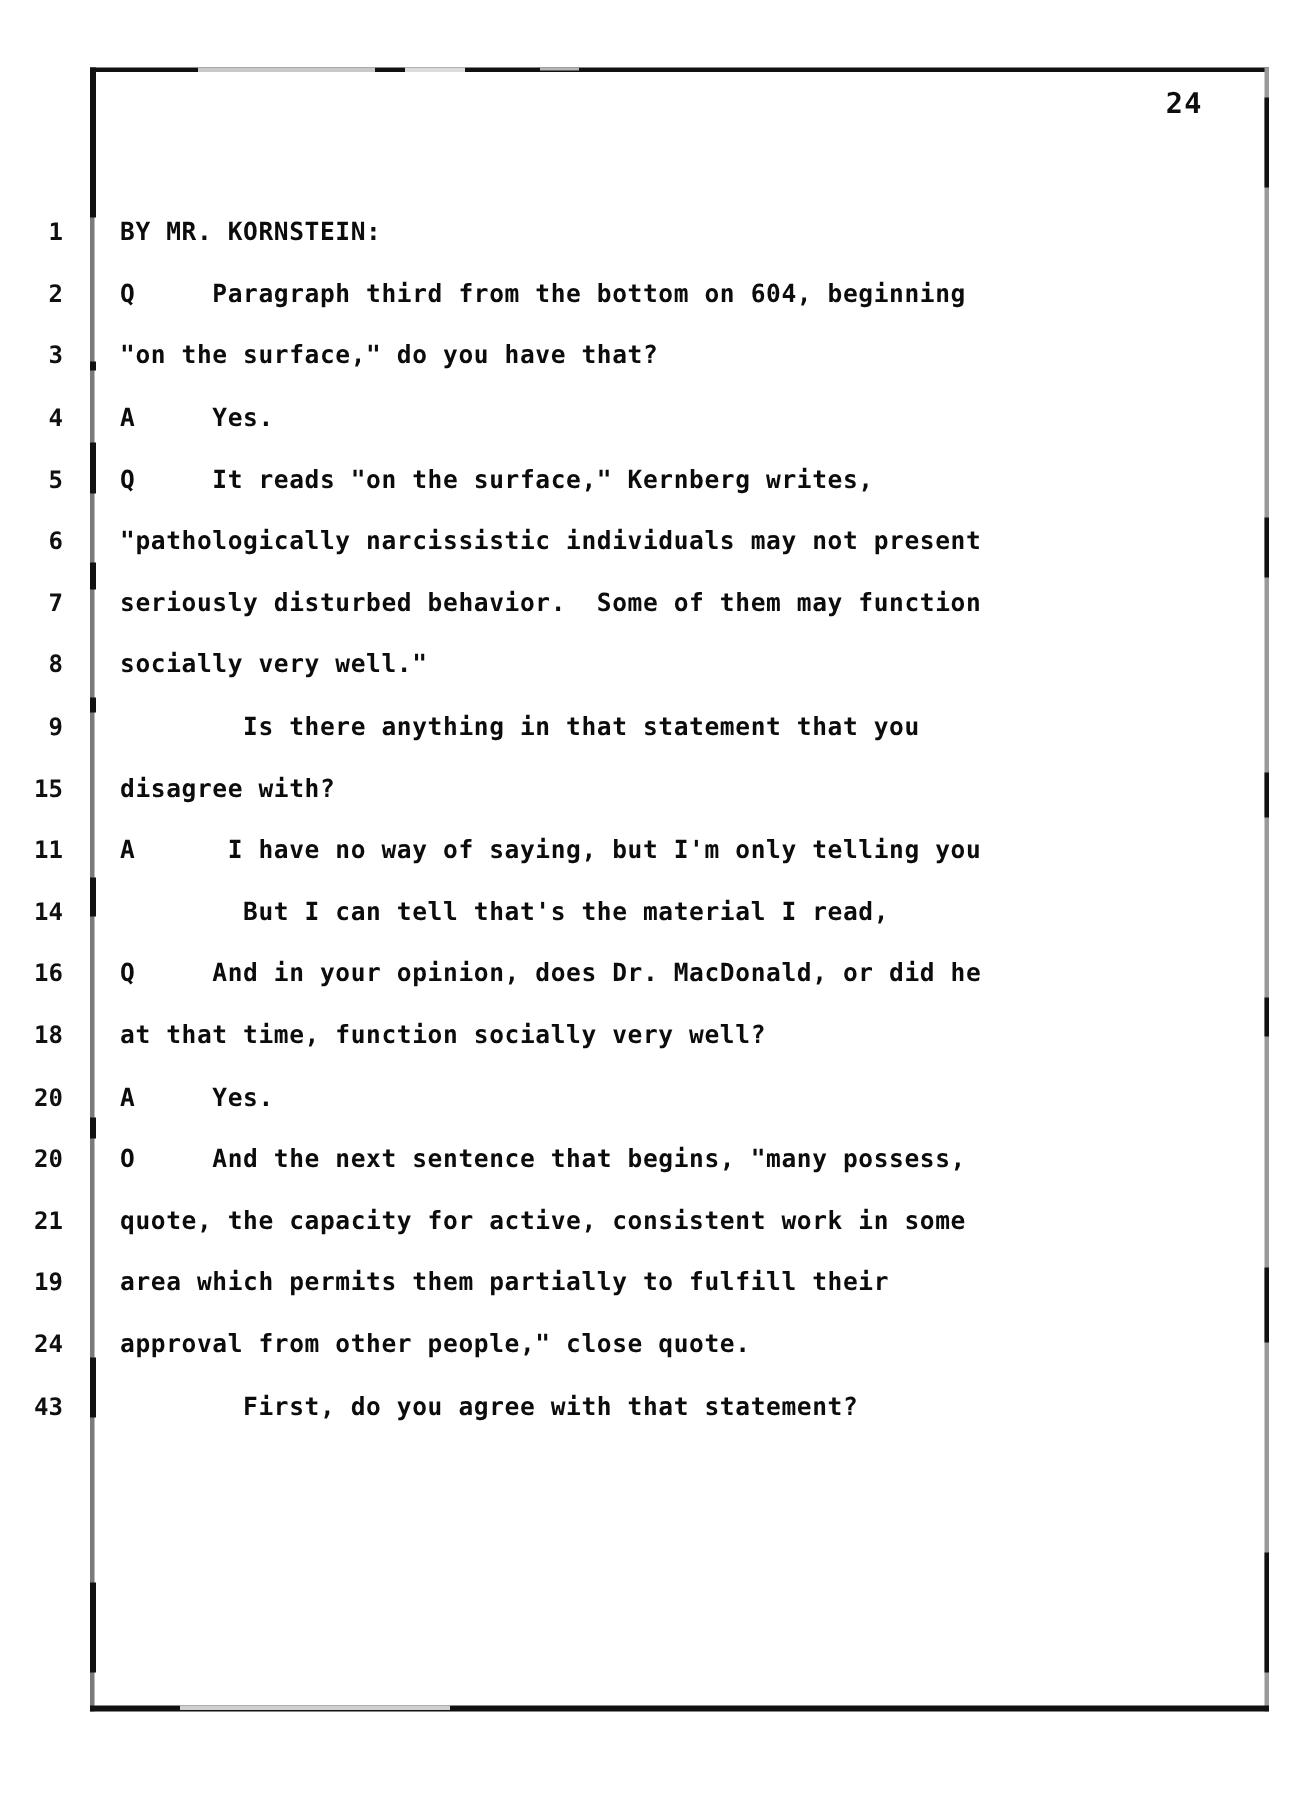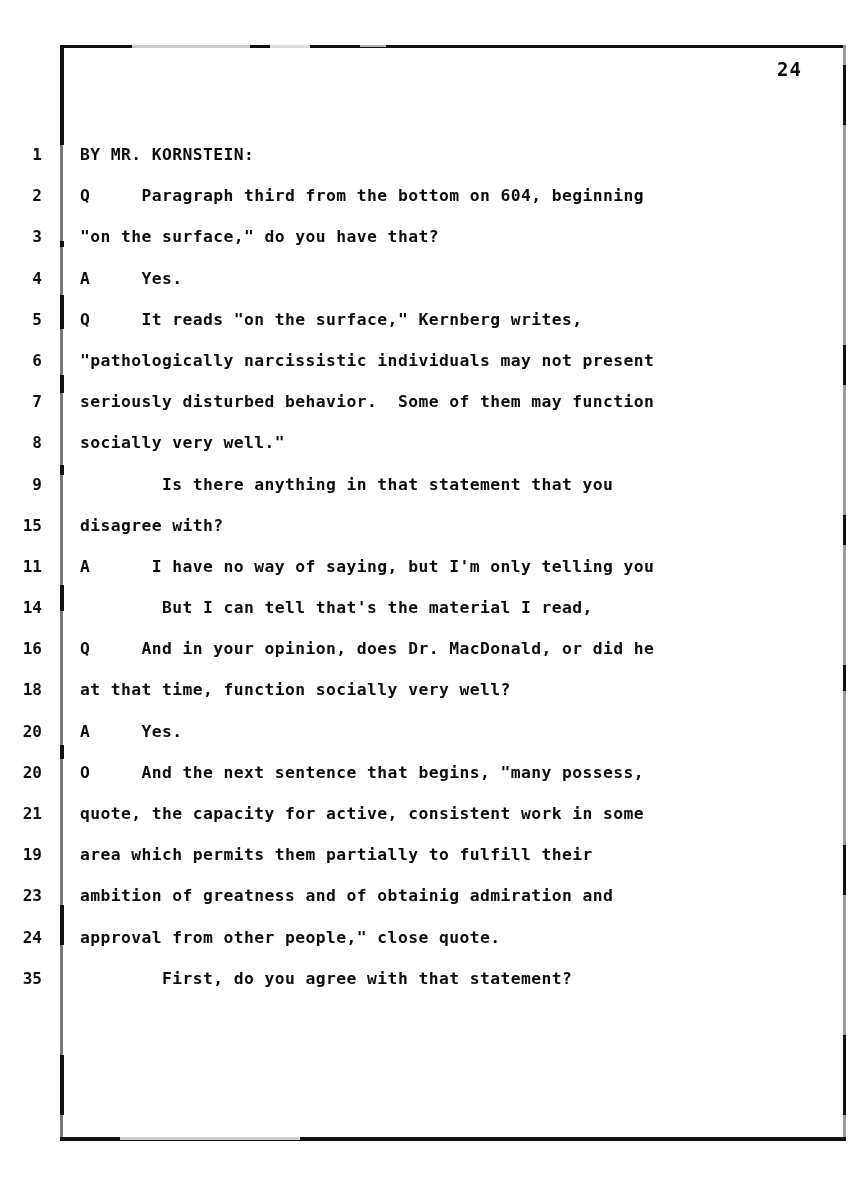--- a/index.html
+++ b/index.html
@@ -262,26 +262,22 @@
     </div>
     <div class="line">
       <span class="line-no">21</span>
       <span class="line-text">quote, the capacity for active, consistent work in some</span>
     </div>
     <div class="line">
       <span class="line-no">19</span>
       <span class="line-text">area which permits them partially to fulfill their</span>
     </div>
     <div class="line">
-      <span class="line-no">23</span>
-      <span class="line-text">ambition of greatness and of obtainig admiration and</span>
-    </div>
-    <div class="line">
       <span class="line-no">24</span>
       <span class="line-text">approval from other people," close quote.</span>
     </div>
     <div class="line">
-      <span class="line-no">35</span>
+      <span class="line-no">43</span>
       <span class="line-text">        First, do you agree with that statement?</span>
     </div>
 
   </div>
 </div>
 
 </body></html>

